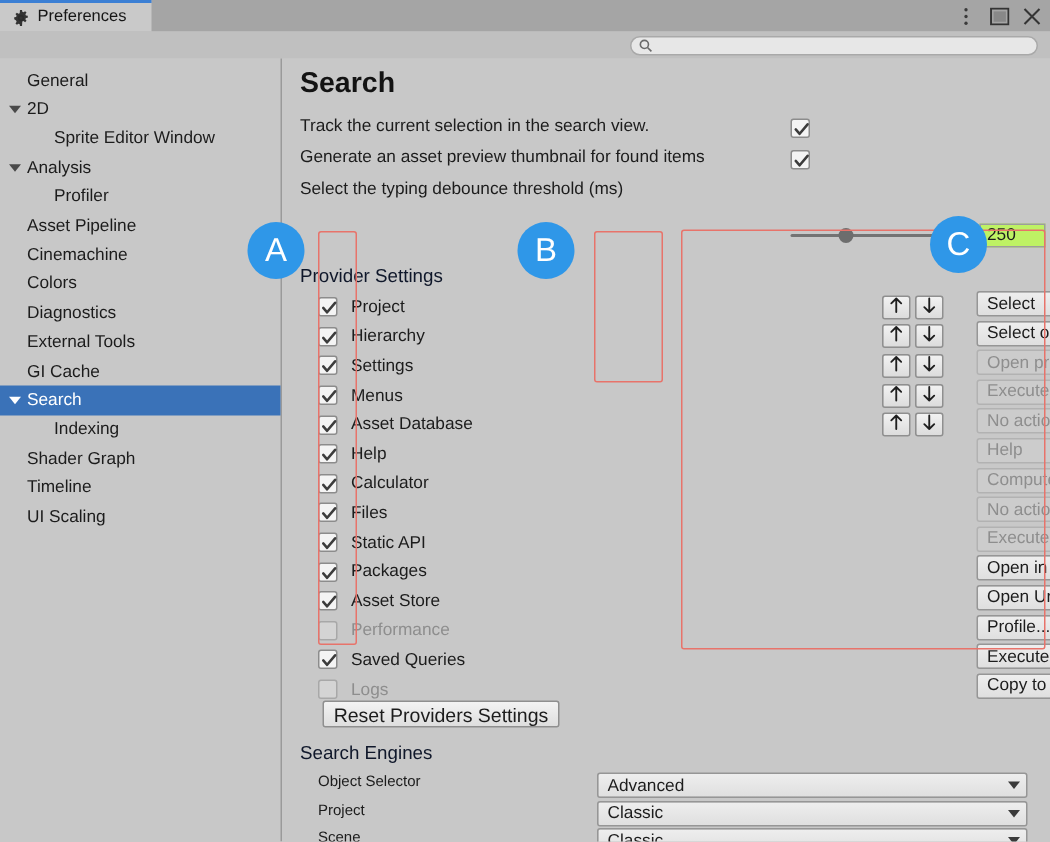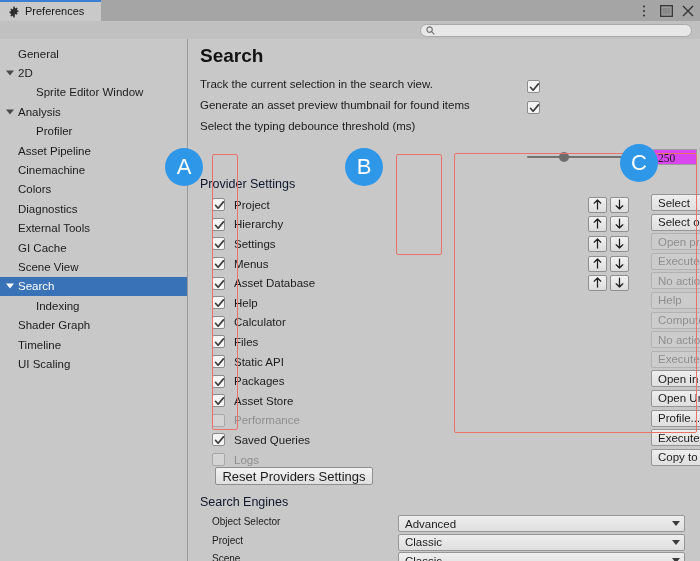--- a/index.html
+++ b/index.html
@@ -117,23 +117,23 @@
   .slider-track {
     position: absolute; left: 338px; top: 117px; width: 122px; height: 2px;
     background: #737373; border-radius: 1px;
   }
   .slider-knob {
     position: absolute; top: -4px; width: 10px; height: 10px;
     background: #6d6d6d; border-radius: 50%;
   }
   .numfield {
     position: absolute; left: 464px; top: 110px; width: 44px; height: 16px;
-    background: #d946ef; border: 1px solid #9d9d9d;
+    background: #bef264; border: 1px solid #9d9d9d;
     font-size: 11.5px; color: #1c1c1c;
-    display: flex; align-items: flex-end; padding-left: 4px; font-family: Liberation Serif, serif;
+    display: flex; align-items: center; padding-left: 4px;
   }
 
   .section-head {
     position: absolute; left: 11px;
     font-size: 12.5px; color: #0f172a;
   }
 
   
   .providers { position: absolute; left: 23px; top: 156px; }
   .prov-row {
@@ -305,23 +305,20 @@
         </div>
         <div class="tree-row">
           <span class="tree-label" style="margin-left: 18px;">Diagnostics</span>
         </div>
         <div class="tree-row">
           <span class="tree-label" style="margin-left: 18px;">External Tools</span>
         </div>
         <div class="tree-row">
           <span class="tree-label" style="margin-left: 18px;">GI Cache</span>
         </div>
-        <div class="tree-row">
-          <span class="tree-label" style="margin-left: 18px;">Scene View</span>
-        </div>
         <div class="tree-row sel">
           <span class="tri"></span>
           <span class="tree-label" style="margin-left: 18px;">Search</span>
         </div>
         <div class="tree-row">
           <span class="tree-label" style="margin-left: 36px;">Indexing</span>
         </div>
         <div class="tree-row">
           <span class="tree-label" style="margin-left: 18px;">Shader Graph</span>
         </div>

